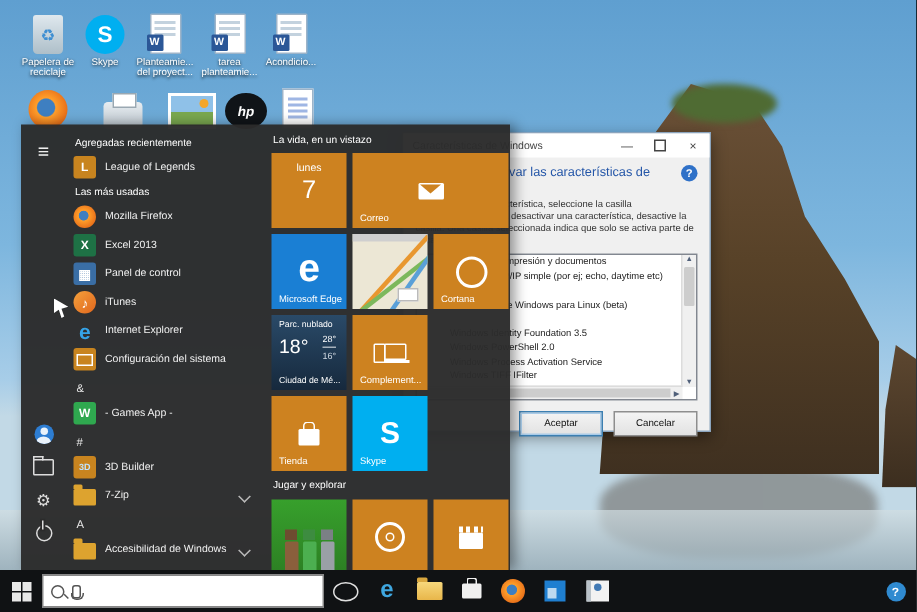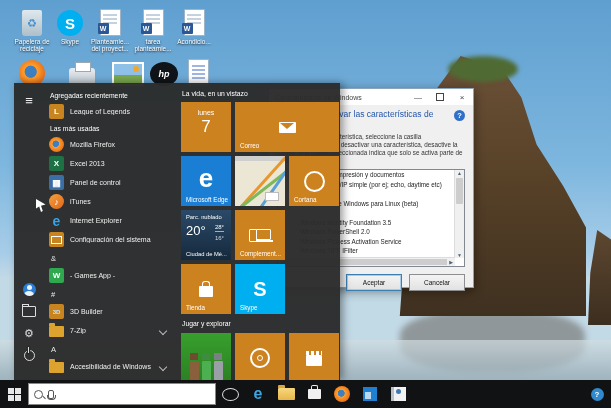--- a/index.html
+++ b/index.html
@@ -389,21 +389,21 @@
           <div class="map-box"></div>
         </div>
         <div class="tile">
           <div class="t-center">
               <div class="ring"></div>
             </div>
           <div class="tlabel">Cortana</div>
         </div>
         <div class="tile weather">
           <div class="w-cond">Parc. nublado</div>
-          <div class="w-temp">20°</div>
+          <div class="w-temp">18°</div>
           <div class="w-hi">28°</div>
           <div class="w-lo">16°</div>
           <div class="w-city">Ciudad de Mé...</div>
         </div>
         <div class="tile">
           <div class="t-center">
             <div class="devs">
               <div class="dev-ph"></div>
                 <div class="dev-lt"></div>
                 <div class="dev-base"></div>

